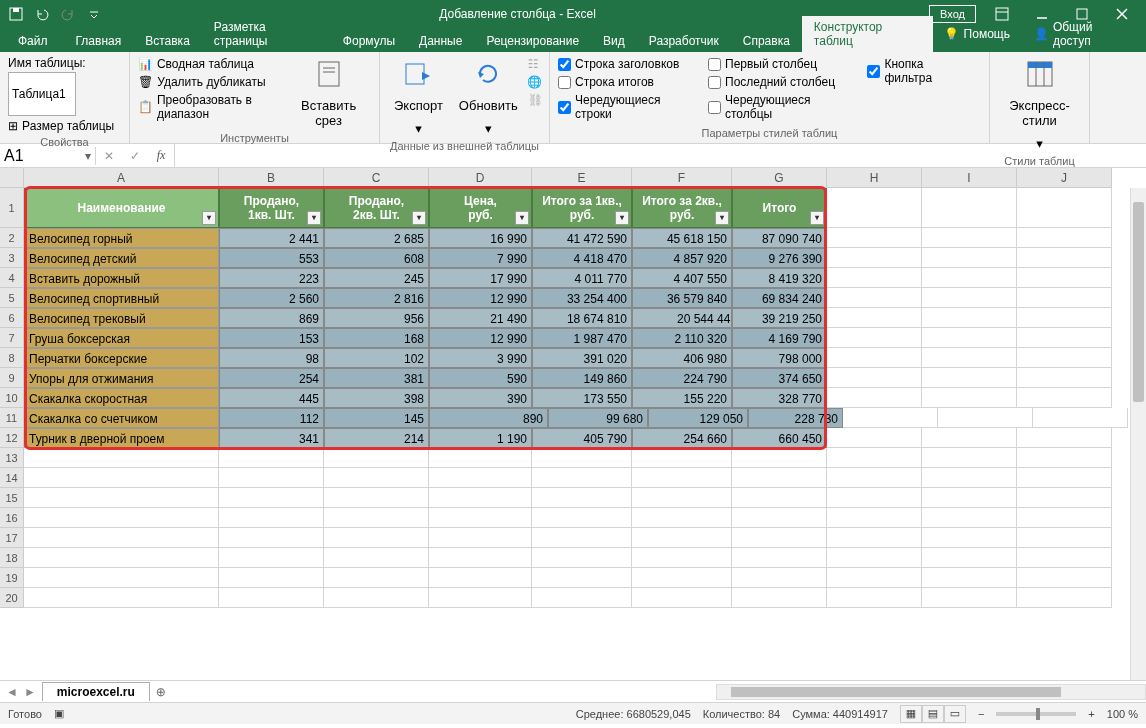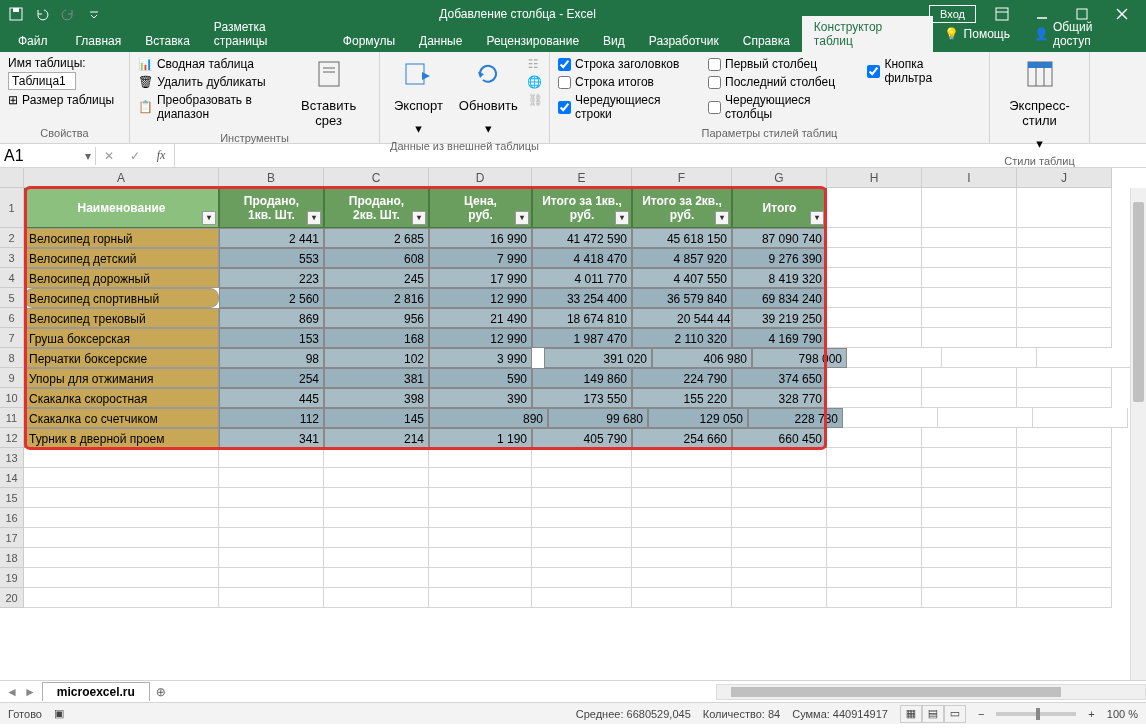--- a/index.html
+++ b/index.html
@@ -24,21 +24,21 @@
 
 
 .ribbon { height: 92px; background: #f3f3f3; border-bottom: 1px solid #d4d4d4; display: flex; }
 .ribbon-group { border-right: 1px solid #d4d4d4; padding: 4px 8px; display: flex; flex-direction: column; }
 .group-content { flex: 1; display: flex; align-items: flex-start; gap: 4px; }
 .group-label { text-align: center; font-size: 11px; color: #666; padding-top: 2px; }
 .group-vert { display: flex; flex-direction: column; gap: 2px; font-size: 12px; }
 .group-item-h { display: flex; align-items: center; gap: 4px; cursor: pointer; padding: 1px 0; }
 .big-btn { display: flex; flex-direction: column; align-items: center; gap: 8px; padding: 2px 6px; cursor: pointer; text-align: center; font-size: 13px; }
 .big-btn svg { width: 32px; height: 32px; }
-.mini-input { width: 68px; border: 1px solid #ababab; padding: 1px 3px; font-size: 12px; }
+.mini-input { width: 68px; border: 1px solid #ababab; padding: 14px 3px; font-size: 12px; }
 .chk-row { display: flex; align-items: center; gap: 4px; font-size: 12px; padding: 1px 0; }
 .chk-row input { width: 13px; height: 13px; }
 .chk-col { display: flex; flex-direction: column; gap: 2px; margin-right: 16px; }
 
 
 .formula-bar { height: 24px; border-bottom: 1px solid #d4d4d4; display: flex; align-items: center; background: #fff; }
 .name-box { width: 96px; border-right: 1px solid #d4d4d4; padding: 0 4px; display: flex; align-items: center; }
 .name-box input { border: none; width: 70px; font-size: 16px; outline: none; }
 .name-box .dd { color: #666; cursor: pointer; margin-left: auto; }
 .fb-buttons { display: flex; border-right: 1px solid #d4d4d4; }
@@ -379,33 +379,33 @@
         <div class="cell data alt" style="width: 105px;">608</div>
         <div class="cell data alt" style="width: 103px;">7 990</div>
         <div class="cell data alt" style="width: 100px;">4 418 470</div>
         <div class="cell data alt" style="width: 100px;">4 857 920</div>
         <div class="cell data alt" style="width: 95px;">9 276 390</div>
         <div class="cell empty" style="width: 95px;"></div>
         <div class="cell empty" style="width: 95px;"></div>
         <div class="cell empty" style="width: 95px;"></div>
       </div>
       <div class="cell-row">
-        <div class="cell name-col" style="width: 195px;">Велосипед дорожный</div>
+        <div class="cell name-col" style="width: 195px;">Вставить дорожный</div>
         <div class="cell data" style="width: 105px;">223</div>
         <div class="cell data" style="width: 105px;">245</div>
         <div class="cell data" style="width: 103px;">17 990</div>
         <div class="cell data" style="width: 100px;">4 011 770</div>
         <div class="cell data" style="width: 100px;">4 407 550</div>
         <div class="cell data" style="width: 95px;">8 419 320</div>
         <div class="cell empty" style="width: 95px;"></div>
         <div class="cell empty" style="width: 95px;"></div>
         <div class="cell empty" style="width: 95px;"></div>
       </div>
       <div class="cell-row">
-        <div class="cell name-col" style="width: 195px; border-radius: 9px;">Велосипед спортивный</div>
+        <div class="cell name-col" style="width: 195px;">Велосипед спортивный</div>
         <div class="cell data alt" style="width: 105px;">2 560</div>
         <div class="cell data alt" style="width: 105px;">2 816</div>
         <div class="cell data alt" style="width: 103px;">12 990</div>
         <div class="cell data alt" style="width: 100px;">33 254 400</div>
         <div class="cell data alt" style="width: 100px;">36 579 840</div>
         <div class="cell data alt" style="width: 95px;">69 834 240</div>
         <div class="cell empty" style="width: 95px;"></div>
         <div class="cell empty" style="width: 95px;"></div>
         <div class="cell empty" style="width: 95px;"></div>
       </div>
@@ -431,21 +431,21 @@
         <div class="cell data alt" style="width: 95px;">4 169 790</div>
         <div class="cell empty" style="width: 95px;"></div>
         <div class="cell empty" style="width: 95px;"></div>
         <div class="cell empty" style="width: 95px;"></div>
       </div>
       <div class="cell-row">
         <div class="cell name-col" style="width: 195px;">Перчатки боксерские</div>
         <div class="cell data" style="width: 105px;">98</div>
         <div class="cell data" style="width: 105px;">102</div>
         <div class="cell data" style="width: 103px;">3 990</div>
-        <div class="cell data" style="width: 108px; margin-left: 12px;">391 020</div>
+        <div class="cell data" style="width: 100px;">391 020</div>
         <div class="cell data" style="width: 100px;">406 980</div>
         <div class="cell data" style="width: 95px;">798 000</div>
         <div class="cell empty" style="width: 95px;"></div>
         <div class="cell empty" style="width: 95px;"></div>
         <div class="cell empty" style="width: 95px;"></div>
       </div>
       <div class="cell-row">
         <div class="cell name-col" style="width: 195px;">Упоры для отжимания</div>
         <div class="cell data alt" style="width: 105px;">254</div>
         <div class="cell data alt" style="width: 105px;">381</div>

